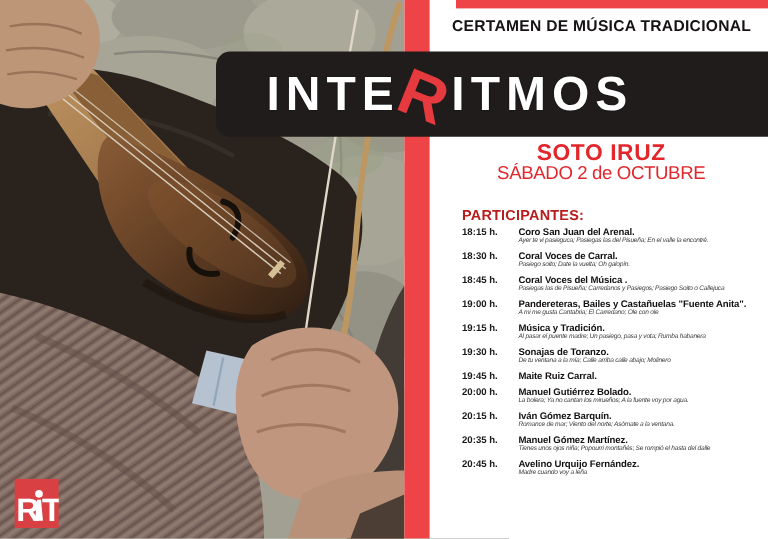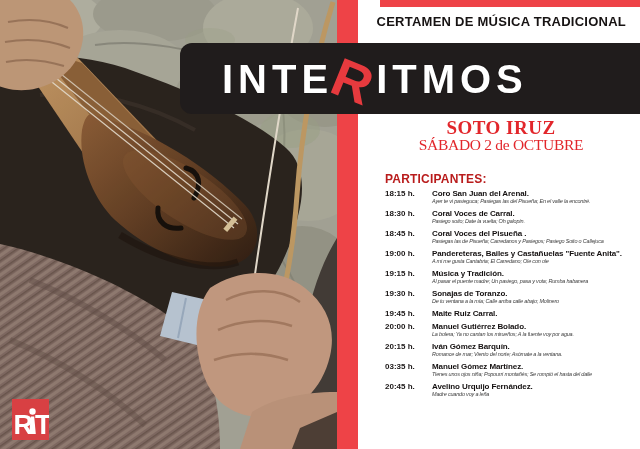--- a/index.html
+++ b/index.html
@@ -27,21 +27,21 @@
   }
   .titlebox .t1,.titlebox .t2{
     color:#ffffff;font-weight:bold;font-size:40px;letter-spacing:5px;line-height:1;
     text-shadow:0 0 1px #000;
   }
   .titlebox .tr{
     color:#e73a3e;font-weight:bold;font-size:54px;line-height:1;
     display:inline-block;transform:rotate(22deg) translateY(2px);margin:0 3px 0 1px;
   }
   
-  .eventblock{position:absolute;left:362px;right:0;top:118px;text-align:center;color:#e2262b;font-family:Liberation Serif, serif;}
+  .eventblock{position:absolute;left:362px;right:0;top:118px;text-align:center;color:#e2262b;}
   .venue{font-size:19px;font-weight:bold;letter-spacing:.5px;line-height:19px;}
   .date{font-size:15.5px;font-weight:400;letter-spacing:-.3px;line-height:16px;}
   
   .participants{
     position:absolute;left:385px;top:172px;
     font-size:12px;font-weight:bold;letter-spacing:.2px;color:#b91c1c;
   }
   .schedule{position:absolute;left:385px;top:189px;width:253px;}
   .row{display:flex;margin-bottom:4px;}
   .time{
@@ -183,21 +183,21 @@
     <span class="time">18:30 h.</span>
     <div class="entry">
       <div class="name">Coral Voces de Carral.</div>
       <div class="songs">Pasiego soito; Date la vuelta; Oh galopín.</div>
     </div>
   </div>
 
   <div class="row">
     <span class="time">18:45 h.</span>
     <div class="entry">
-      <div class="name">Coral Voces del Pisueña .</div>
+      <div class="name">Coral Voces del Música .</div>
       <div class="songs">Pasiegas las de Pisueña; Carredanos y Pasiegos; Pasiego Soito o Callejuca</div>
     </div>
   </div>
 
   <div class="row">
     <span class="time">19:00 h.</span>
     <div class="entry">
       <div class="name">Pandereteras, Bailes y Castañuelas "Fuente Anita".</div>
       <div class="songs">A mi me gusta Cantabria; El Carredano; Ole con ole</div>
     </div>
@@ -237,21 +237,21 @@
 
   <div class="row">
     <span class="time">20:15 h.</span>
     <div class="entry">
       <div class="name">Iván Gómez Barquín.</div>
       <div class="songs">Romance de mar; Viento del norte; Asómate a la ventana.</div>
     </div>
   </div>
 
   <div class="row">
-    <span class="time">03:35 h.</span>
+    <span class="time">20:35 h.</span>
     <div class="entry">
       <div class="name">Manuel Gómez Martínez.</div>
       <div class="songs">Tienes unos ojos niña; Popourri montañés; Se rompió el hasta del dalle</div>
     </div>
   </div>
 
   <div class="row">
     <span class="time">20:45 h.</span>
     <div class="entry">
       <div class="name">Avelino Urquijo Fernández.</div>

